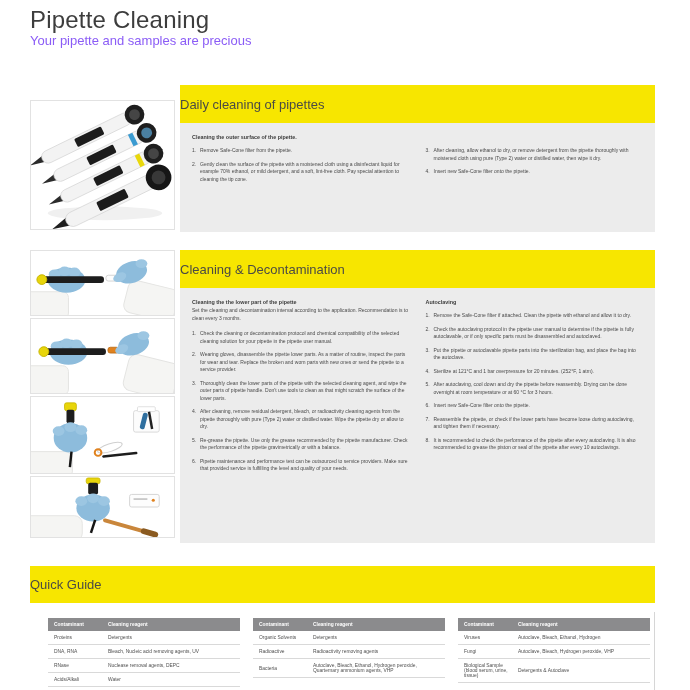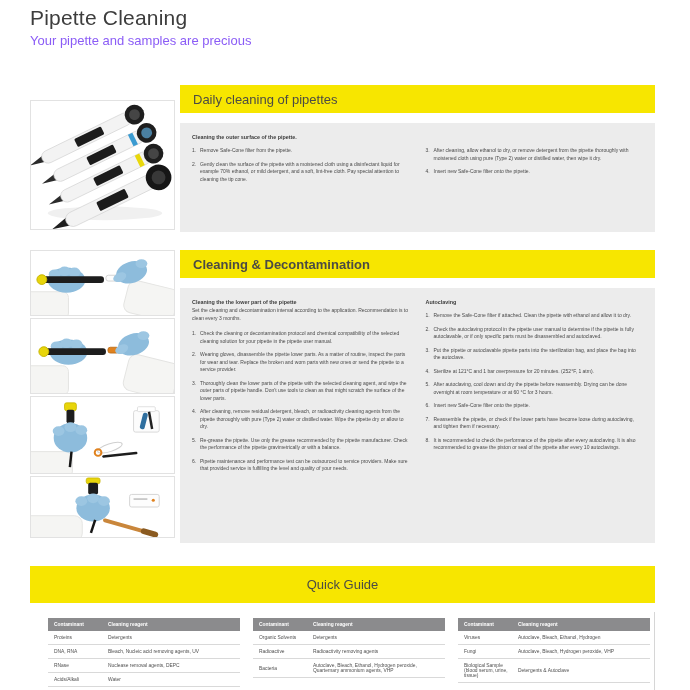--- a/index.html
+++ b/index.html
@@ -2,28 +2,28 @@
 <html><head>
 <meta charset="utf-8">
 <style>
   html,body{margin:0;padding:0;background:#ffffff;}
   body{
     position:relative;width:690px;height:690px;overflow:hidden;
     font-family:"Liberation Sans", sans-serif;color:#4a4a4a;
     --yellow:#F7E600;--panel:#ECECEC;--thead:#8B8B8D;
   }
   .abs{position:absolute;}
-  .page-title{left:30px;top:6px;font-size:21px;color:#3d3d3d;letter-spacing:.2px;}
+  .page-title{left:30px;top:6px;font-size:24px;color:#3d3d3d;letter-spacing:.2px;}
   .page-subtitle{left:30px;top:33px;font-size:13px;color:#8b5cf6;}
 
-  .bar{background:var(--yellow);height:28px;display:flex;align-items:center;
-       padding-left:13px;box-sizing:border-box;font-size:13px;color:#4b4b44;}
+  .bar{background:var(--yellow);height:38px;display:flex;align-items:center;
+       padding-left:0;box-sizing:border-box;font-size:13px;color:#4b4b44;}
   #bar-daily{left:180px;top:85px;width:475px;}
-  #bar-decon{left:180px;top:250px;width:475px;font-weight:bold;}
-  #bar-quick{left:30px;top:566px;width:625px;height:37px;justify-content:center;padding-left:0;}
+  #bar-decon{left:180px;top:250px;width:475px;}
+  #bar-quick{left:30px;top:566px;width:625px;height:37px;justify-content:flex-start;padding-left:0;}
 
   .panel{background:var(--panel);box-sizing:border-box;padding:11px 12px;}
   #panel-daily{left:180px;top:123px;width:475px;height:109px;}
   #panel-decon{left:180px;top:288px;width:475px;height:255px;}
 
   .cols{display:flex;gap:16px;}
   .col{flex:1;min-width:0;}
 
   .subhead{font-size:5.4px;font-weight:bold;color:#3c3c3c;margin-bottom:7px;}
   .intro{font-size:5px;line-height:1.5;margin-bottom:8px;color:#4a4a4a;}

